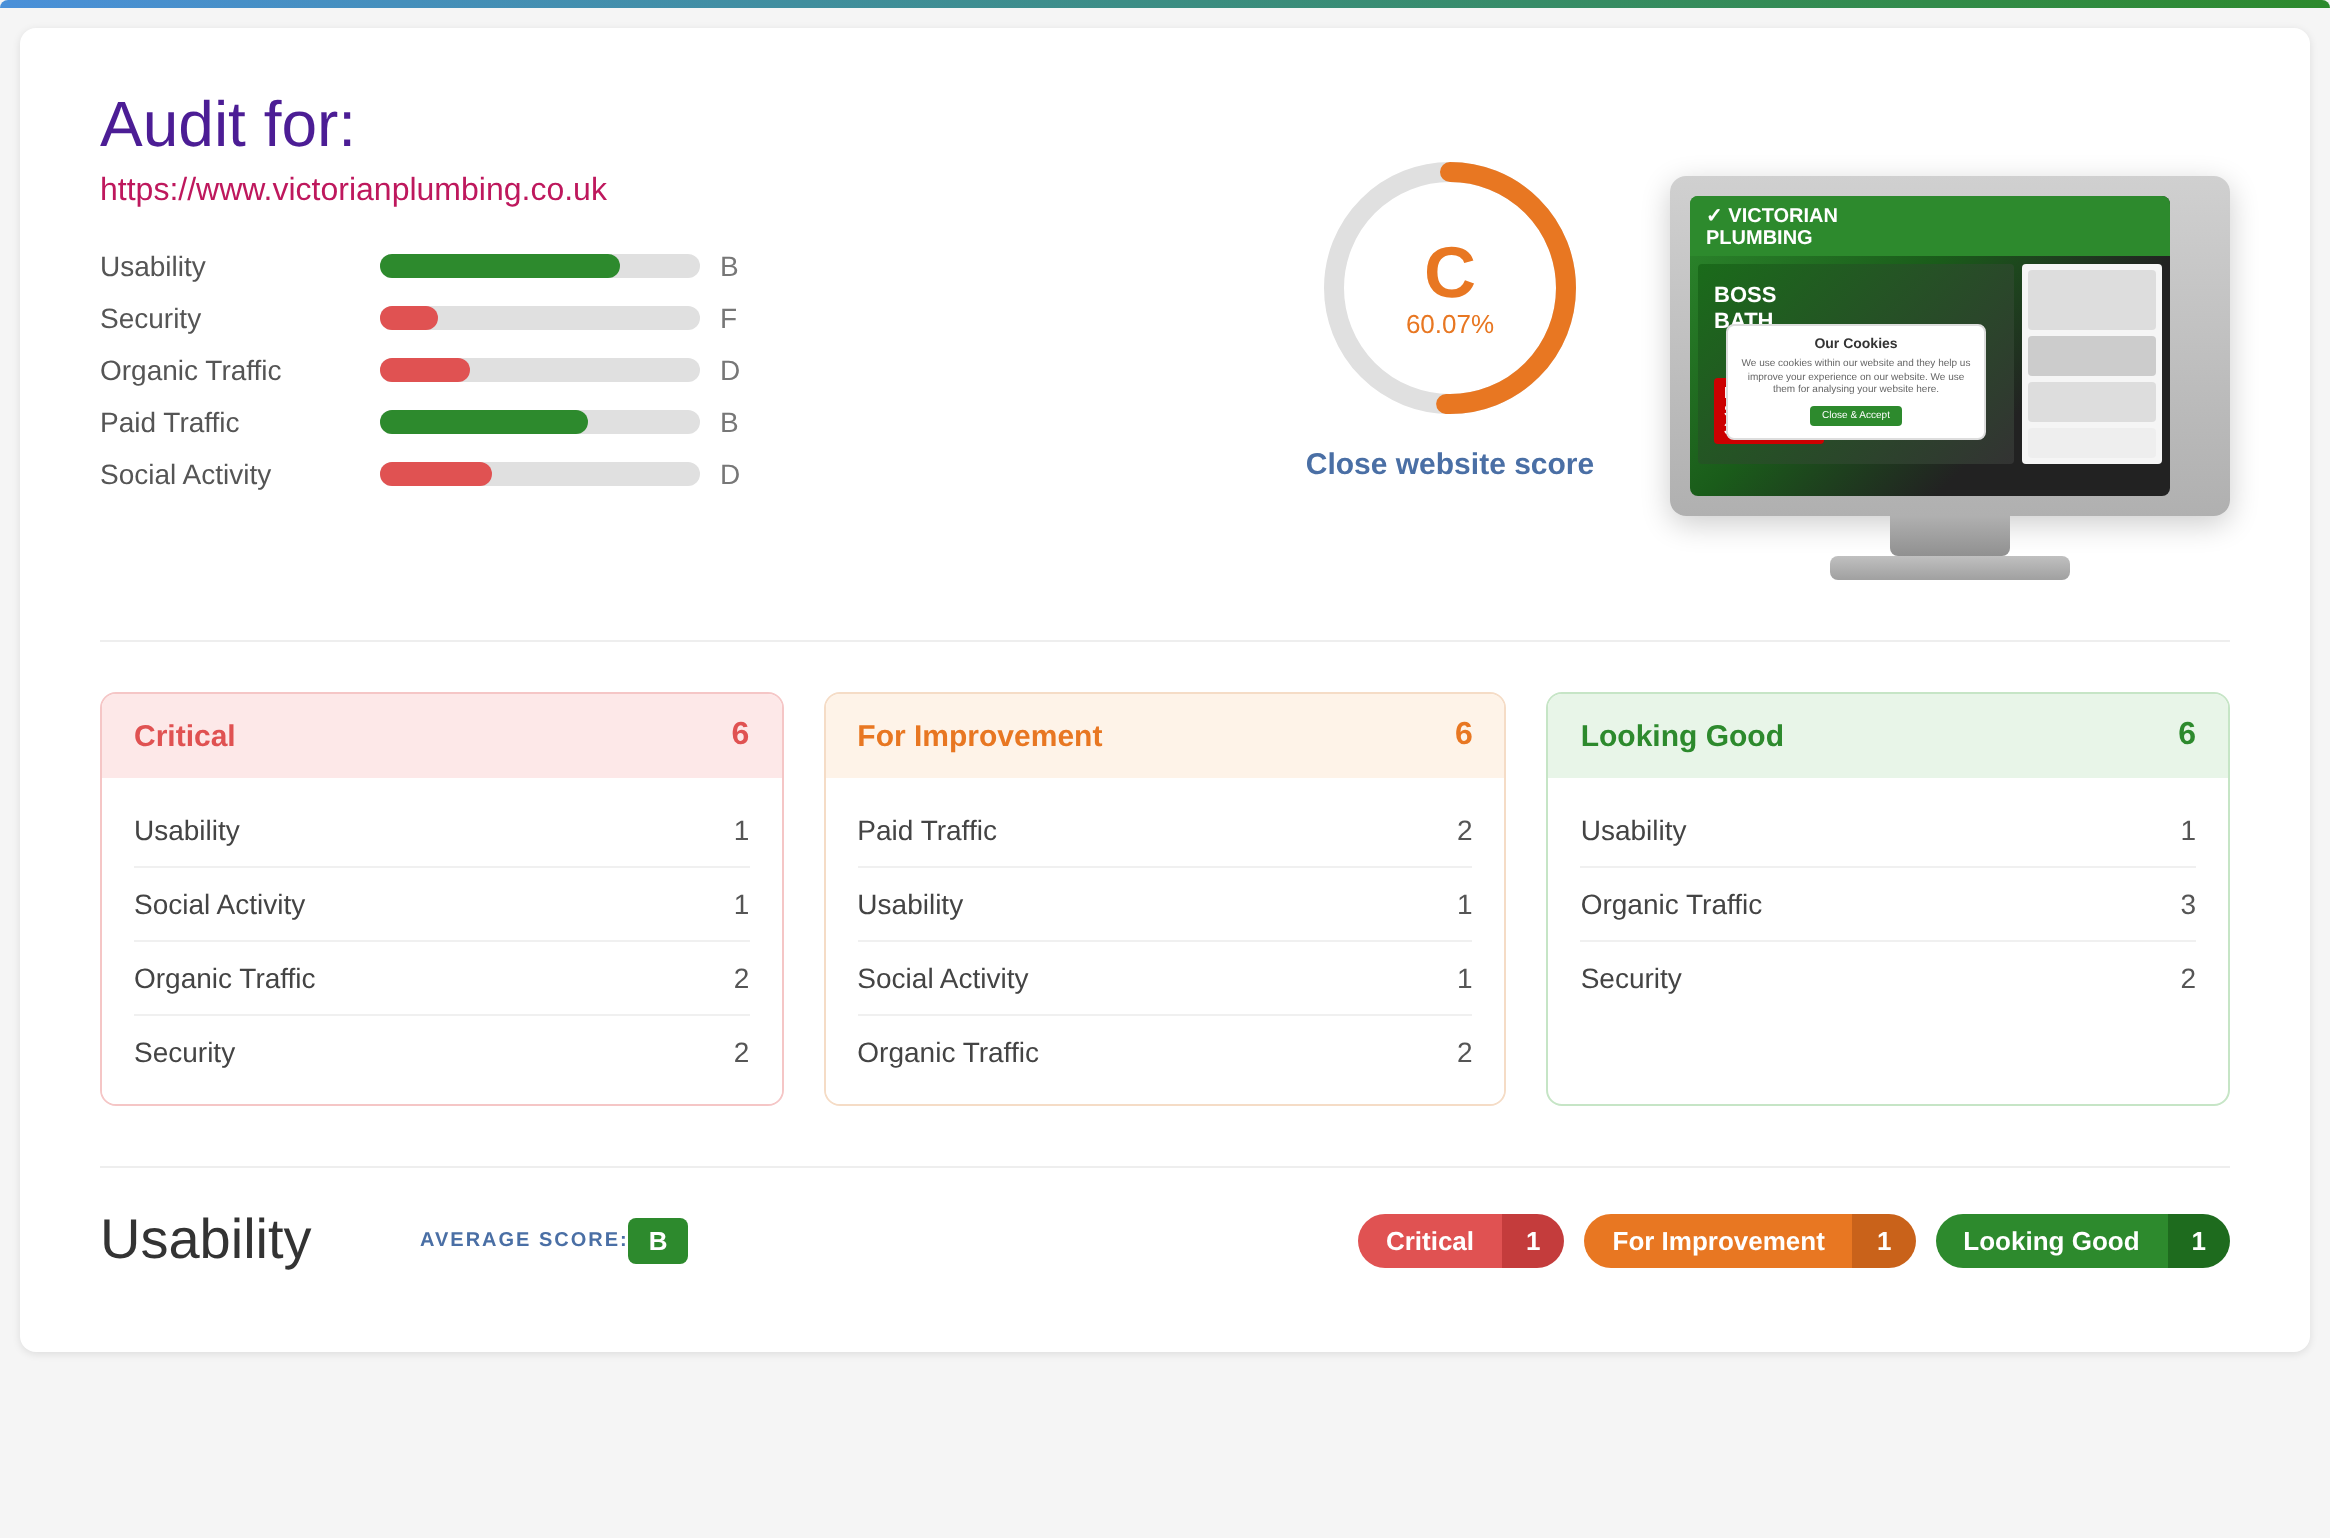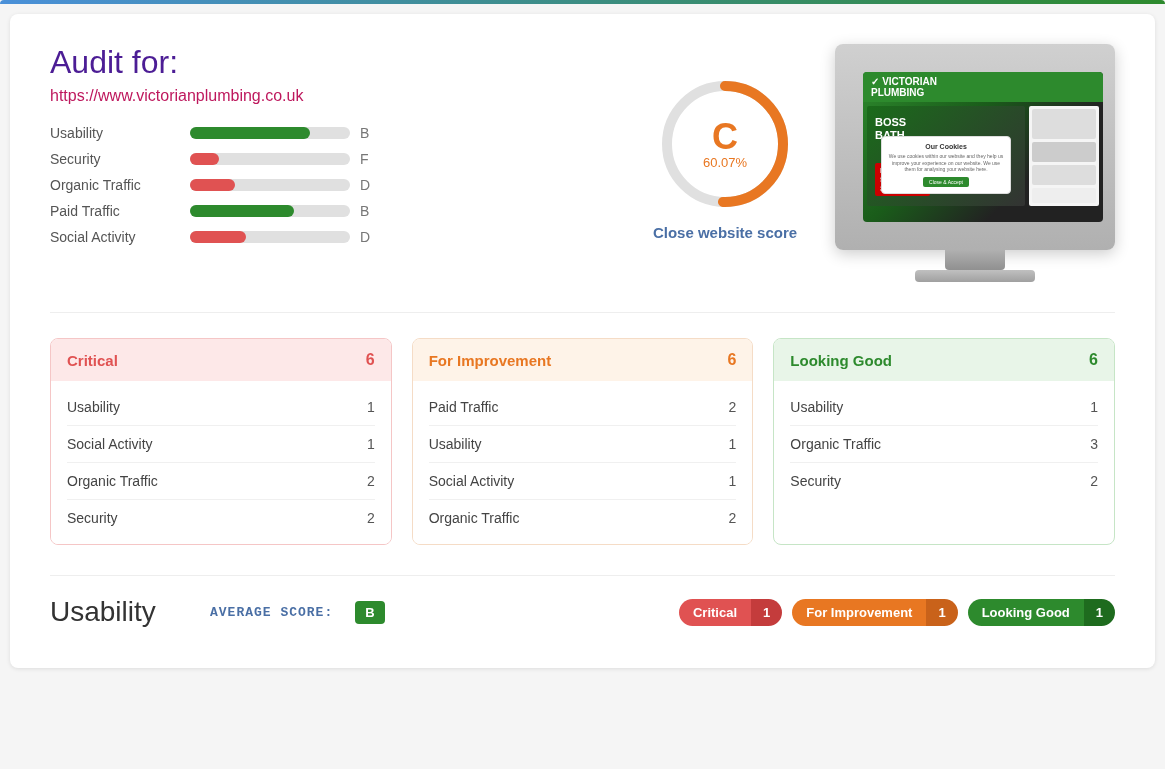--- a/index.html
+++ b/index.html
@@ -215,22 +215,23 @@
       background: #2d8a2d;
       color: #fff;
       border: none;
       border-radius: 2px;
       font-size: 5px;
       padding: 2px 6px;
     }
     .monitor-frame {
       background: linear-gradient(180deg, #d0d0d0, #b0b0b0);
       border-radius: 8px;
-      padding: 28px;
+      padding: 10px;
       box-shadow: 0 4px 15px rgba(0,0,0,0.2);
+      margin-top: 44px;
     }
     .monitor-stand {
       width: 60px;
       height: 20px;
       background: linear-gradient(180deg, #b0b0b0, #909090);
       margin: 0 auto;
       border-radius: 0 0 4px 4px;
     }
     .monitor-base {
       width: 120px;
@@ -326,26 +327,25 @@
       border-top: 1px solid #eee;
       gap: 20px;
     }
     .bottom-title {
       font-size: 28px;
       font-weight: 400;
       color: #333;
       min-width: 140px;
     }
     .avg-score-label {
-      font-size: 13px;
+      font-size: 10px;
       font-weight: bold;
       color: #4a6fa5;
       letter-spacing: 1px;
-      margin-right: 22px;
-      font-family: Liberation Mono, monospace;
+      margin-right: 0;
     }
     .avg-score-badge {
       background: #2d8a2d;
       color: #fff;
       font-weight: bold;
       font-size: 13px;
       padding: 4px 10px;
       border-radius: 4px;
     }
     .avg-score-container {

